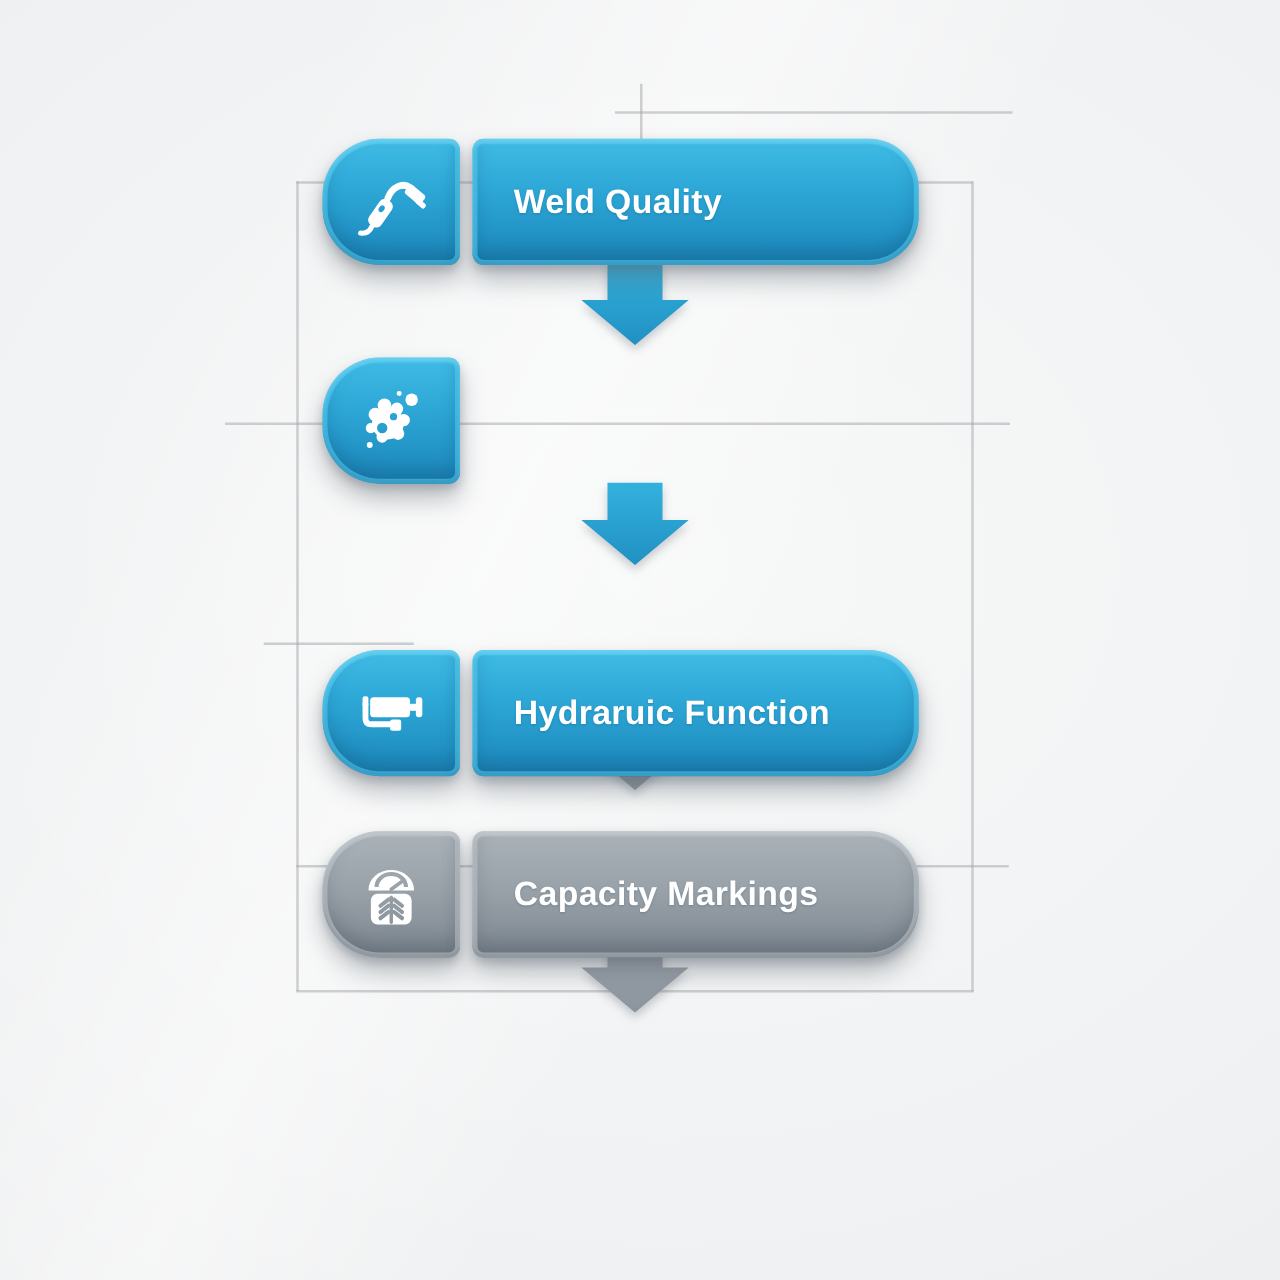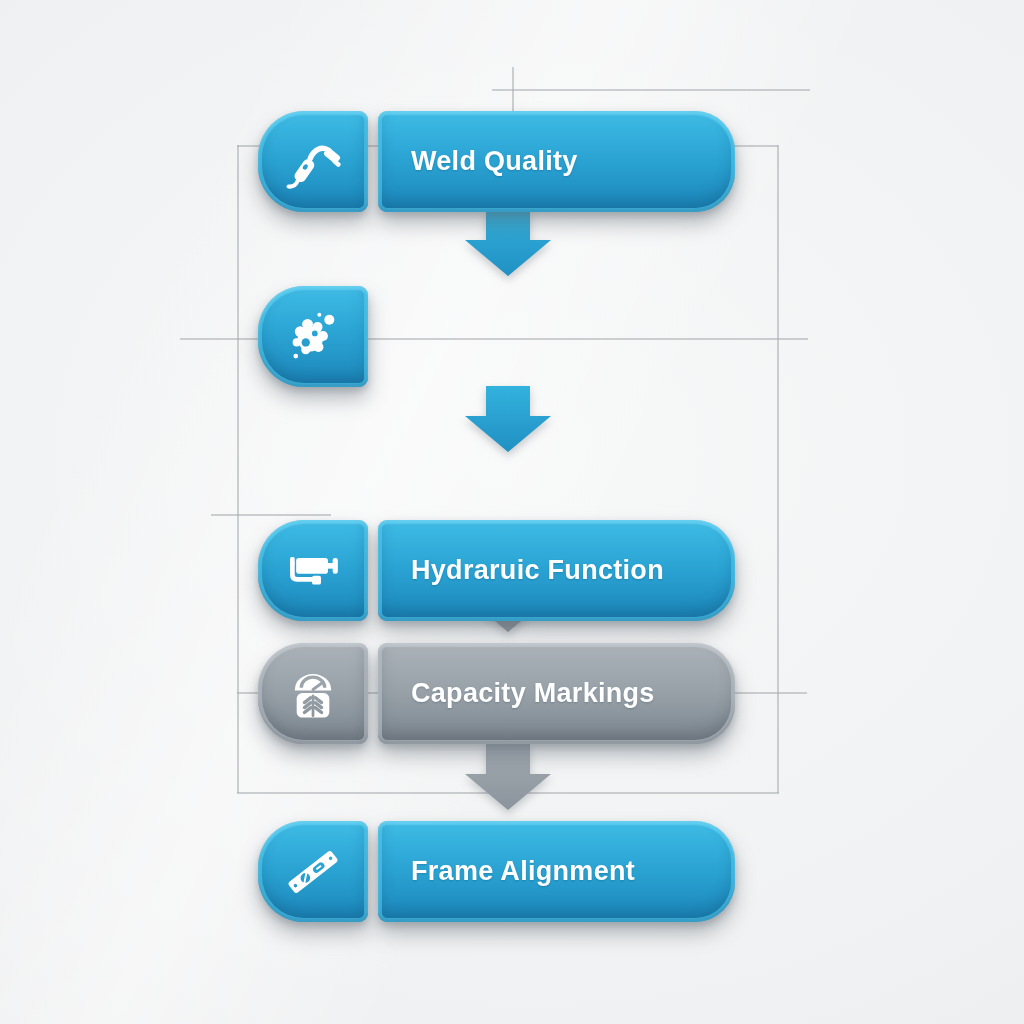--- a/index.html
+++ b/index.html
@@ -167,21 +167,21 @@
           <path d="M10 24 V36 Q10 41 15 41 H32" fill="none" stroke="#fff" stroke-width="5" stroke-linecap="round"></path>
           <rect x="31" y="37" width="9.5" height="9.5" rx="2"></rect>
         </g>
       </svg>
     </div>
     <div class="piece bar blue">
       <span class="label">Hydraruic Function</span>
     </div>
   </div>
 
-  <div class="step" style="top:643px;">
+  <div class="step" style="top:665px;">
     <div class="piece cap gray">
       <svg class="icon" width="58" height="58" viewBox="0 0 64 64">
         <defs>
             <mask id="mCap">
           <path d="M12 27 A20 17 0 0 1 52 27 L52 28 H12 Z" fill="#fff"></path>
           <rect x="14" y="31" width="36" height="27" rx="6" fill="#fff"></rect>
           <path d="M19 25 A13 11.5 0 0 1 45 25" fill="none" stroke="#000" stroke-width="3.6"></path>
           <path d="M32 27 L43 19" stroke="#000" stroke-width="3.2" stroke-linecap="round"></path>
           <path d="M32 34 V56" stroke="#000" stroke-width="3" stroke-linecap="round"></path>
           <path d="M29.5 36 L22.5 41.5 M34.5 36 L41.5 41.5
@@ -190,37 +190,14 @@
         </mask>
           </defs>
         <rect width="64" height="64" fill="#fff" mask="url(#mCap)"></rect>
       </svg>
     </div>
     <div class="piece bar gray">
       <span class="label">Capacity Markings</span>
     </div>
   </div>
 
-  <div class="step" style="top:821px;">
-    <div class="piece cap blue">
-      <svg class="icon" width="62" height="62" viewBox="0 0 64 64">
-        <defs>
-            <mask id="mLevel">
-          <g transform="rotate(-38 32 32)">
-            <rect x="4" y="25" width="56" height="14" rx="3" fill="#fff"></rect>
-            <rect x="33" y="28.5" width="13" height="7" rx="3.5" fill="#000"></rect>
-            <path d="M36.5 32 H42.5" stroke="#fff" stroke-width="2"></path>
-            <circle cx="22" cy="32" r="5" fill="#000"></circle>
-            <path d="M18.5 35 L25.5 29" stroke="#fff" stroke-width="2" stroke-linecap="round"></path>
-            <circle cx="9" cy="32" r="1.8" fill="#000"></circle>
-            <circle cx="55" cy="32" r="1.8" fill="#000"></circle>
-          </g>
-        </mask>
-          </defs>
-        <rect width="64" height="64" fill="#fff" mask="url(#mLevel)"></rect>
-      </svg>
-    </div>
-    <div class="piece bar blue">
-      <span class="label">Frame Alignment</span>
-    </div>
-  </div>
 
 </div>
 
 </body></html>

